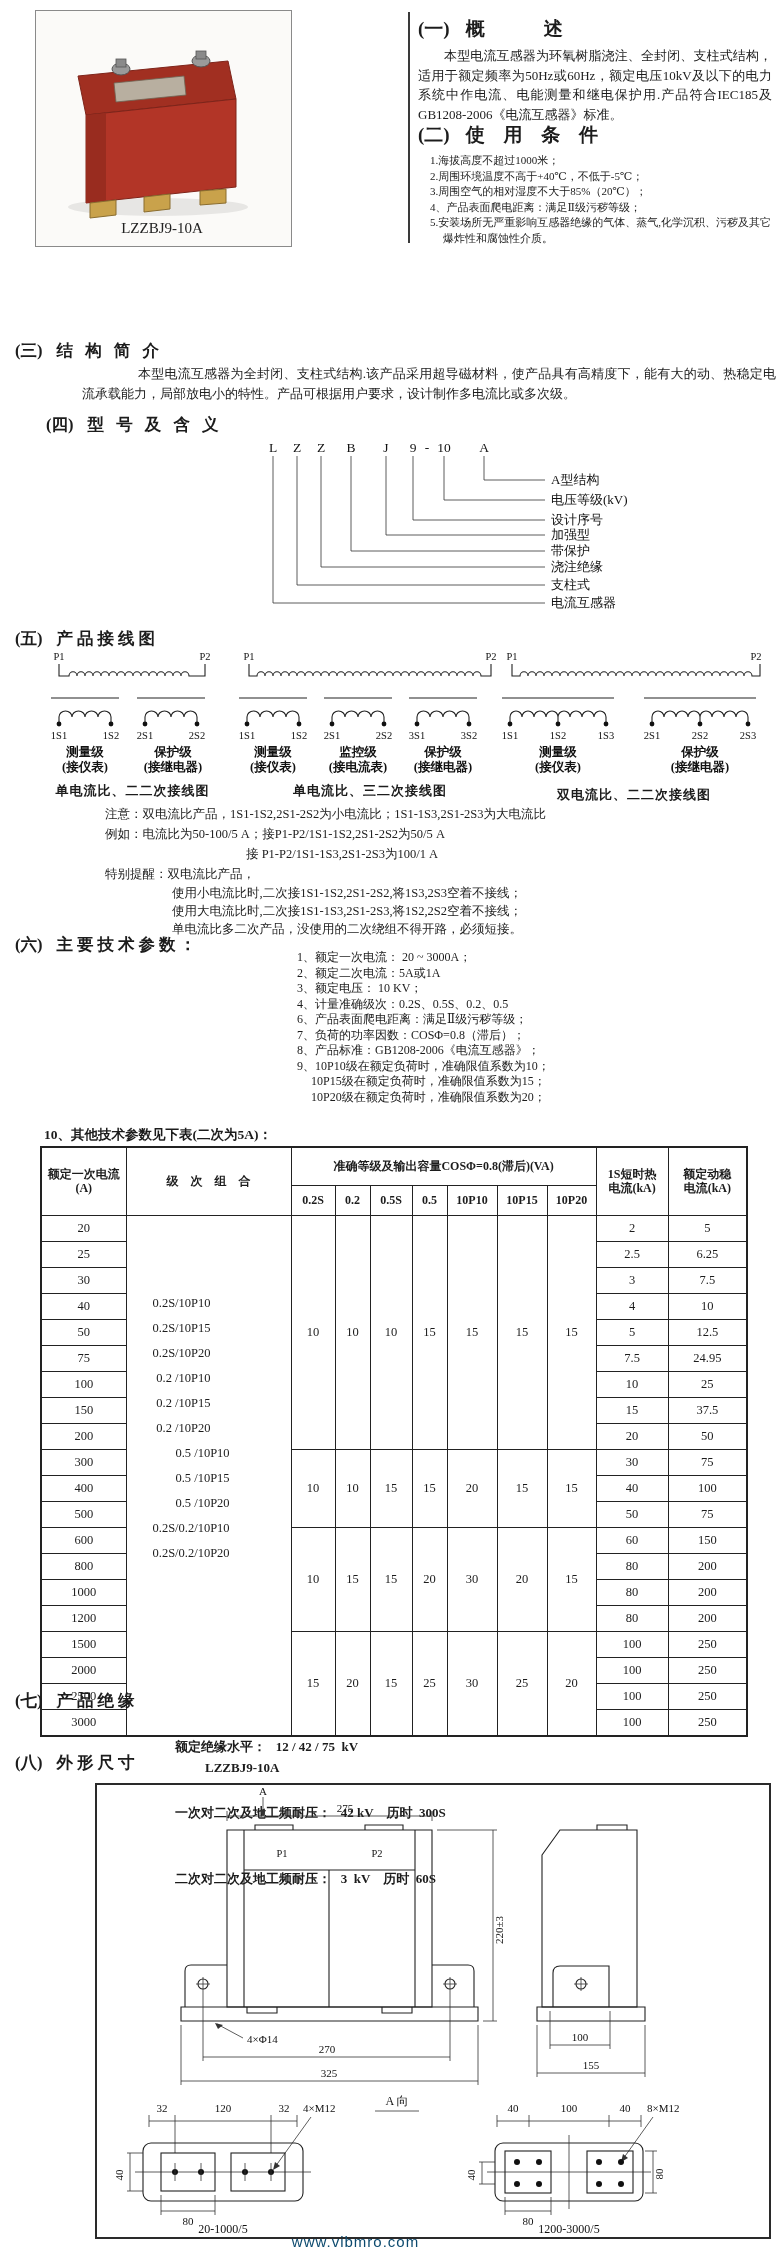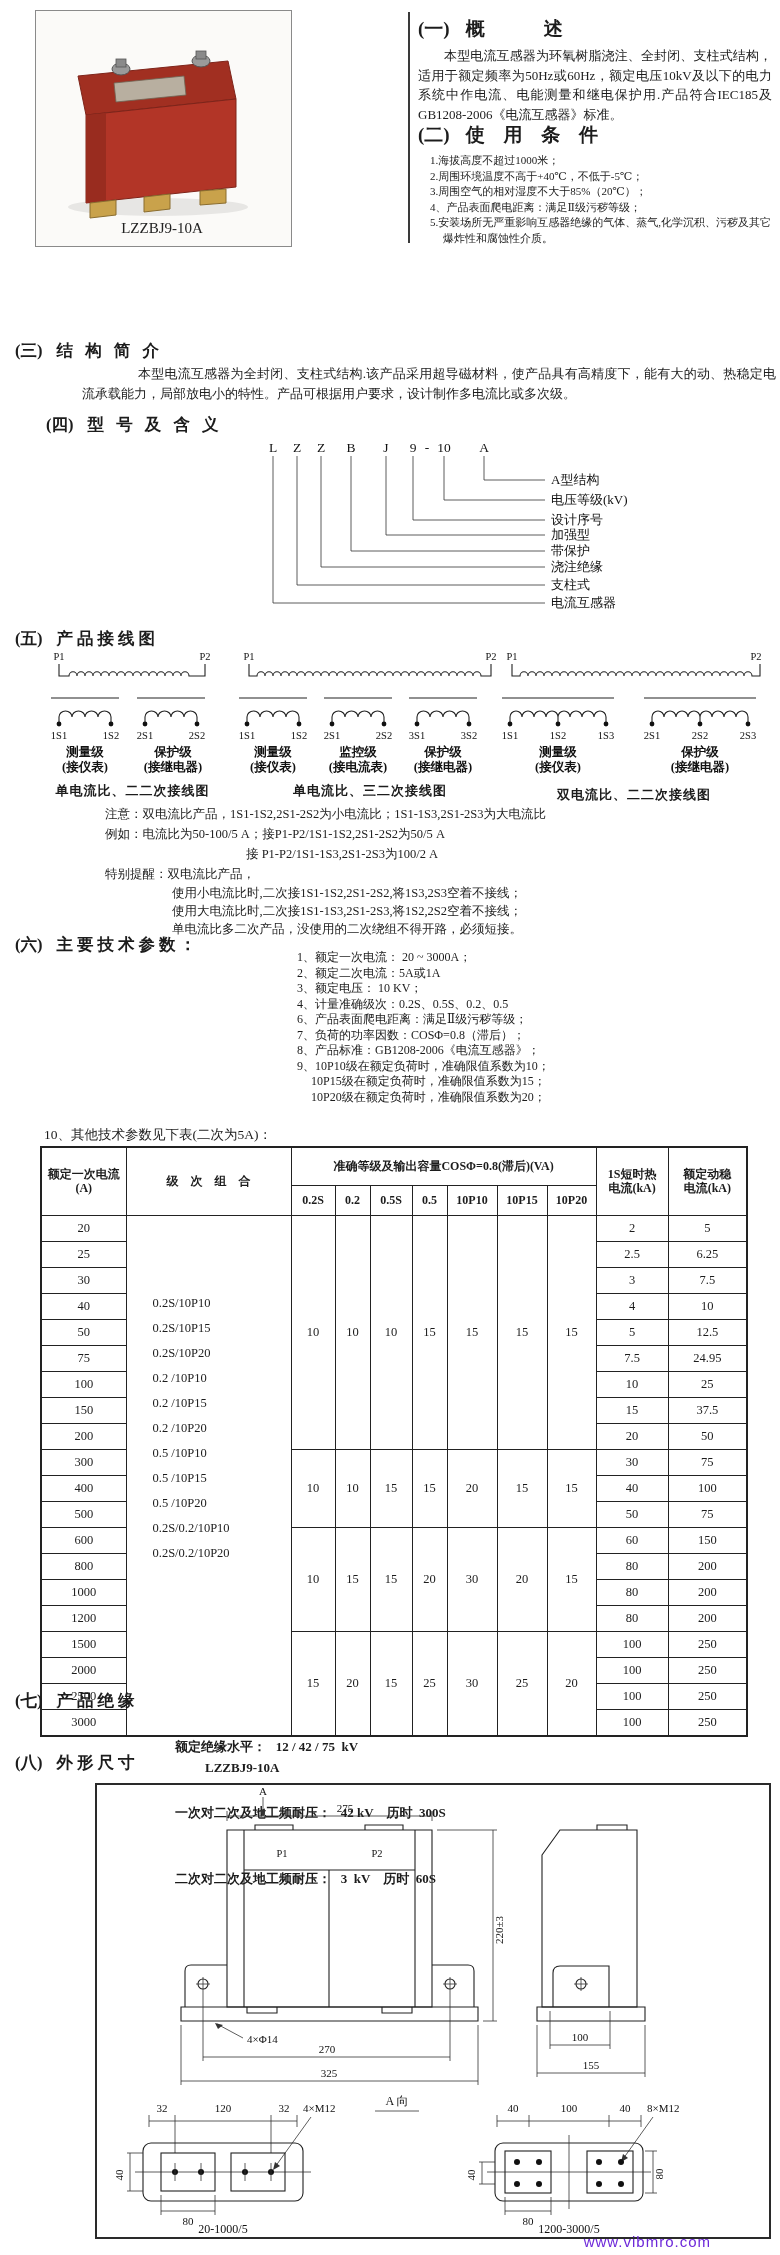--- a/index.html
+++ b/index.html
@@ -18,36 +18,36 @@
   .p1{left:418px;top:46px;width:354px;font-size:13px;line-height:19.5px;text-indent:26px;text-align:justify;}
   .cond{left:430px;top:153px;width:346px;font-size:11px;line-height:15.6px;}
   .cond div{padding-left:13px;text-indent:-13px;}
   .p3{left:82px;top:364px;width:694px;font-size:13px;line-height:20px;text-indent:56px;text-align:justify;}
   
   .wcap{font-size:13px;font-weight:600;text-align:center;letter-spacing:1px;}
   .note{font-size:12.5px;white-space:nowrap;}
   
   .params{left:297px;top:950px;width:470px;font-size:12px;line-height:15.5px;}
   .params .ind{padding-left:14px;}
-  .tbl-note{left:44px;top:1126px;font-size:13.5px;font-weight:400;}
+  .tbl-note{left:44px;top:1126px;font-size:13.5px;font-weight:700;}
   
   table.tech{border-collapse:collapse;table-layout:fixed;width:706px;border:2px solid #222;}
   table.tech th,table.tech td{border:1px solid #222;text-align:center;vertical-align:middle;
       padding:0;font-weight:normal;}
   table.tech th{font-size:12px;font-weight:600;white-space:pre-line;line-height:14px;}
   .r1{height:38px;}.r2{height:30px;}
   table.tech td{height:25px;font-size:12.5px;line-height:13px;}
   td.c-combo{position:relative;vertical-align:top;}
-  .combo-g{position:absolute;left:26px;text-align:left;line-height:25px;font-size:12.5px;white-space:pre;}
+  .combo-g{position:absolute;left:26px;text-align:right;line-height:25px;font-size:12.5px;white-space:pre;}
   .g1{top:75px;}.g2{top:225px;}
   
   .ins{left:175px;top:1692px;font-size:13px;font-weight:600;line-height:22px;white-space:pre;}
   
   .draw-box{left:95px;top:1783px;width:672px;height:452px;border:2px solid #2a2a2a;}
-  .watermark{left:0;top:2233px;width:711px;text-align:right;font-size:15px;color:#6d28d9;
+  .watermark{left:0;top:2233px;width:711px;text-align:center;font-size:15px;color:#0c4a6e;
              font-family:"Liberation Sans","DejaVu Sans",sans-serif;letter-spacing:1px;}
   
   svg{display:block;}
   .ln{stroke:#222;fill:none;stroke-width:1.1;}
   .dim{stroke:#333;fill:none;stroke-width:0.8;}
   .dtx{font-family:"Liberation Serif","DejaVu Serif",serif;font-size:11px;fill:#111;}
   .dtx2{font-family:"Liberation Serif","DejaVu Serif",serif;font-size:12px;fill:#111;}
   .wt{font-family:"Liberation Serif","DejaVu Serif",serif;font-size:10.5px;fill:#111;}
   .wn{font-family:"Liberation Serif","DejaVu Serif",serif;font-size:12.5px;font-weight:600;fill:#111;}
   .mcode{font-family:"Liberation Serif","DejaVu Serif",serif;font-size:13.5px;fill:#111;}
@@ -222,21 +222,21 @@
     <text class="wn" x="202" y="106" text-anchor="middle">保护级</text>
     <text class="wn" x="202" y="121" text-anchor="middle">(接继电器)</text>
   </svg>
 
   <div class="abs wcap" style="left:45px;top:782px;width:175px;">单电流比、二二次接线图</div>
   <div class="abs wcap" style="left:235px;top:782px;width:270px;">单电流比、三二次接线图</div>
   <div class="abs wcap" style="left:498px;top:786px;width:272px;">双电流比、二二次接线图</div>
 
   <div class="abs note" style="left:105px;top:806px;">注意：双电流比产品，1S1-1S2,2S1-2S2为小电流比；1S1-1S3,2S1-2S3为大电流比</div>
   <div class="abs note" style="left:105px;top:826px;">例如：电流比为50-100/5 A；接P1-P2/1S1-1S2,2S1-2S2为50/5 A</div>
-  <div class="abs note" style="left:246px;top:846px;">接 P1-P2/1S1-1S3,2S1-2S3为100/2 A</div>
+  <div class="abs note" style="left:246px;top:846px;">接 P1-P2/1S1-1S3,2S1-2S3为100/1 A</div>
   <div class="abs note" style="left:105px;top:866px;">特别提醒：双电流比产品，</div>
   <div class="abs note" style="left:172px;top:885px;">使用小电流比时,二次接1S1-1S2,2S1-2S2,将1S3,2S3空着不接线；</div>
   <div class="abs note" style="left:172px;top:903px;">使用大电流比时,二次接1S1-1S3,2S1-2S3,将1S2,2S2空着不接线；</div>
   <div class="abs note" style="left:172px;top:921px;">单电流比多二次产品，没使用的二次绕组不得开路，必须短接。</div>
 
   <div class="abs h-mid" style="left:15px;top:934px;">
     <span>(六)</span><span class="tl">主要技术参数：</span>
   </div>
   <div class="abs params">
     <div>1、额定一次电流：  20 ~ 3000A；</div>

